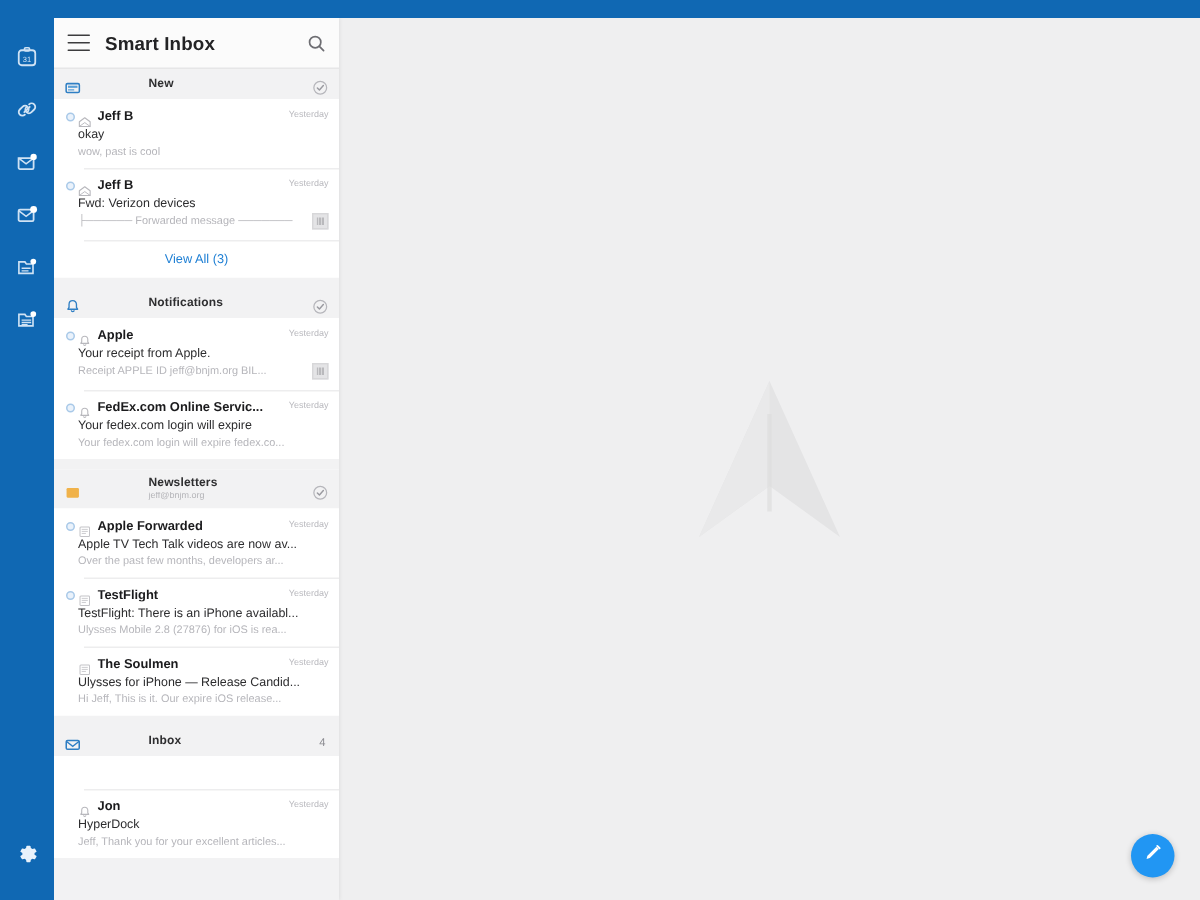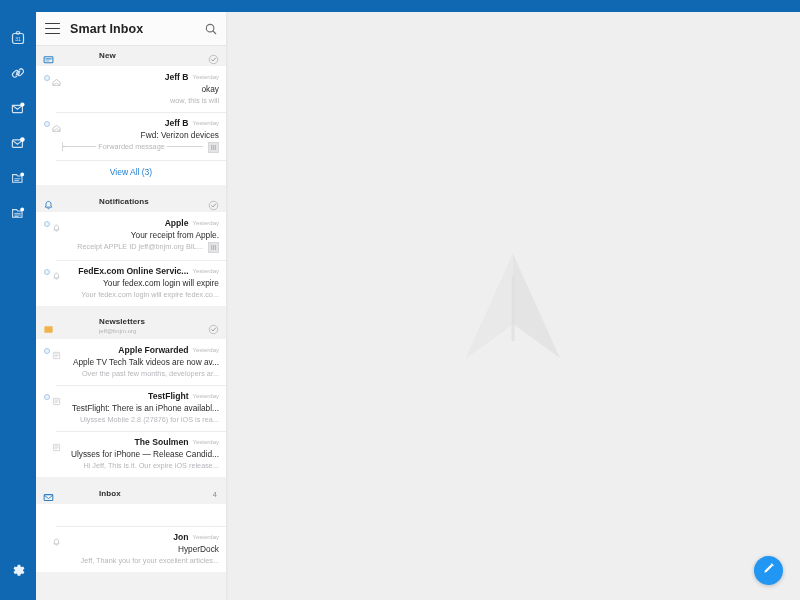--- a/index.html
+++ b/index.html
@@ -180,21 +180,21 @@
     justify-content: center;
   }
   .dot {
     width: 4px; height: 4px;
     border-radius: 50%;
     border: 1px solid #a9c9e8;
     background: #eaf2fb;
     display: block;
   }
   .dot.hidden { visibility: hidden; }
-  .row-main { flex: 1 1 auto; min-width: 0; text-align: right; }
+  .row-main { flex: 1 1 auto; min-width: 0; }
   .row-top {
     display: flex;
     align-items: center;
   }
   .sender-ico { width: 9px; height: 9px; flex: 0 0 auto; margin-right: 4px; }
   .sender {
     flex: 1 1 auto;
     font-size: 8.6px;
     font-weight: bold;
     color: #1b1b1d;
@@ -432,21 +432,21 @@
                     <svg width="undefined" height="undefined" viewBox="0 0 16 16">
                       <path d="M1.6 7.4 L8 2.6 L14.4 7.4 V13 H1.6 Z" fill="none" stroke="#b8b8bd" stroke-width="1.3" stroke-linejoin="round"></path>
                       <path d="M1.6 13 L8 8.4 L14.4 13" fill="none" stroke="#b8b8bd" stroke-width="1.1"></path>
                     </svg>
                   </svg></span>
                 <div class="sender">Jeff B</div>
                 <div class="time">Yesterday</div>
               </div>
               <div class="subject">okay</div>
               <div class="preview-line">
-                <div class="preview">wow, this is will</div>
+                <div class="preview">wow, past is cool</div>
               </div>
             </div>
           </div>
           <div class="row">
             <div class="row-dot">
               <span class="dot"></span>
             </div>
             <div class="row-main">
               <div class="row-top">
                 <span class="sender-ico"><svg width="9" height="9" viewBox="0 0 16 16">

